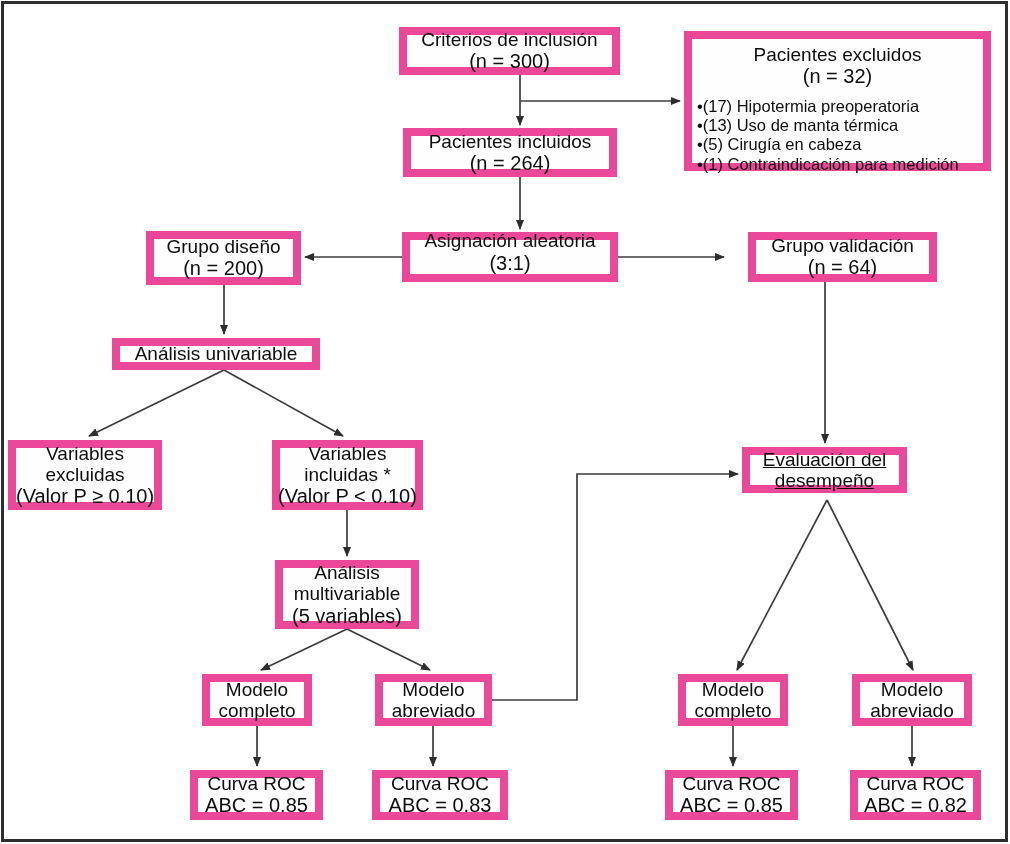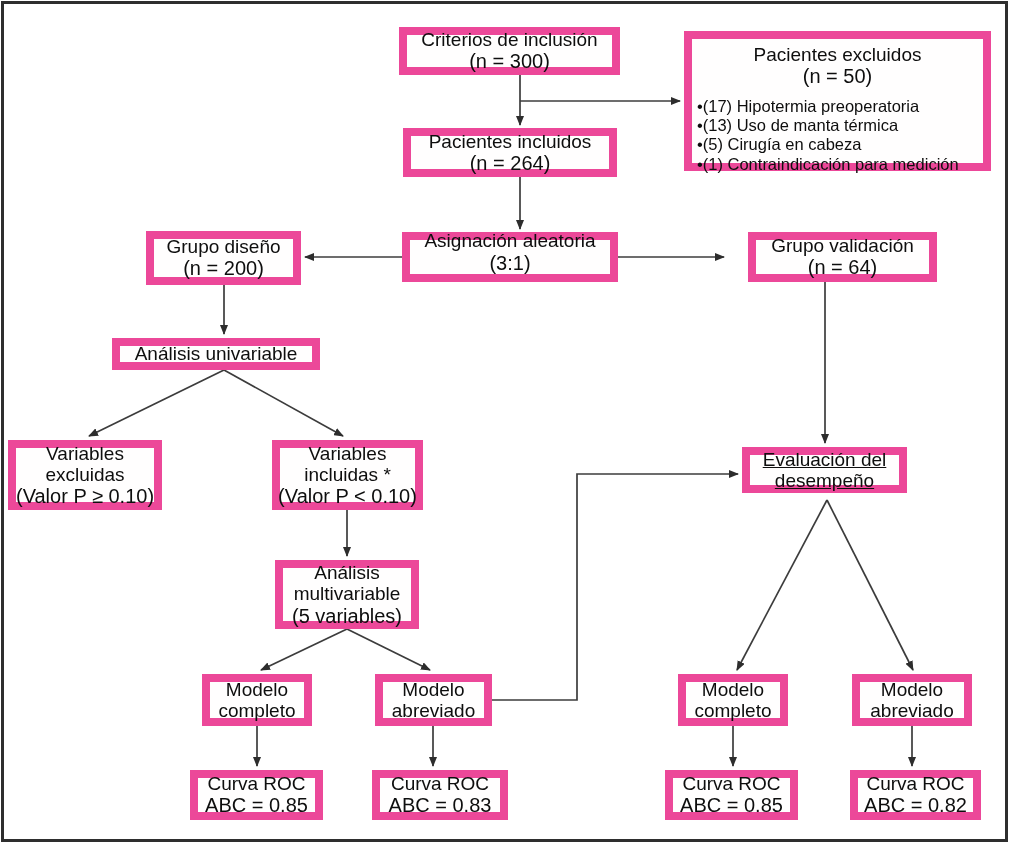--- a/index.html
+++ b/index.html
@@ -97,21 +97,21 @@
     <line x1="912" y1="726" x2="912" y2="766" marker-end="url(#ah)"></line>
   </svg>
 
   <div class="box" style="left:399px; top:27px; width:221px; height:48px;">
     <span class="t1">Criterios de inclusión</span>
     <span class="t2">(n = 300)</span>
   </div>
 
   <div class="box box-excluidos" style="left:684px; top:31px; width:307px; height:140px;">
     <span class="t1">Pacientes excluidos</span>
-    <span class="t2">(n = 50)</span>
+    <span class="t2">(n = 32)</span>
     <span class="bullets">
       <span class="bullet-item">•(17) Hipotermia preoperatoria</span>
       <span class="bullet-item">•(13) Uso de manta térmica</span>
       <span class="bullet-item">•(5) Cirugía en cabeza</span>
       <span class="bullet-item">•(1) Contraindicación para medición</span>
     </span>
   </div>
 
   <div class="box" style="left:403px; top:128px; width:214px; height:49px;">
     <span class="t1">Pacientes incluidos</span>

